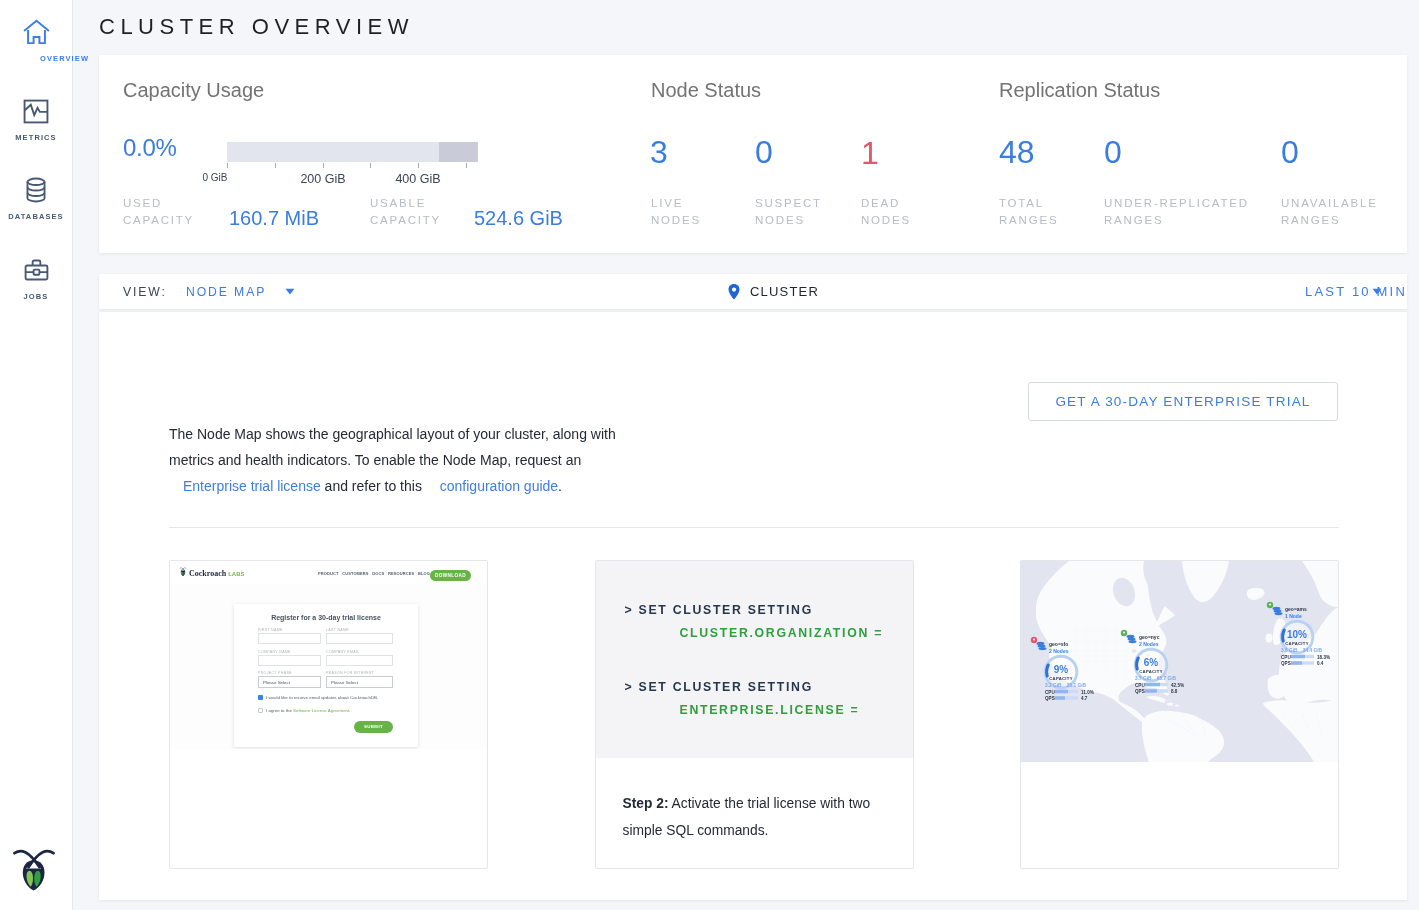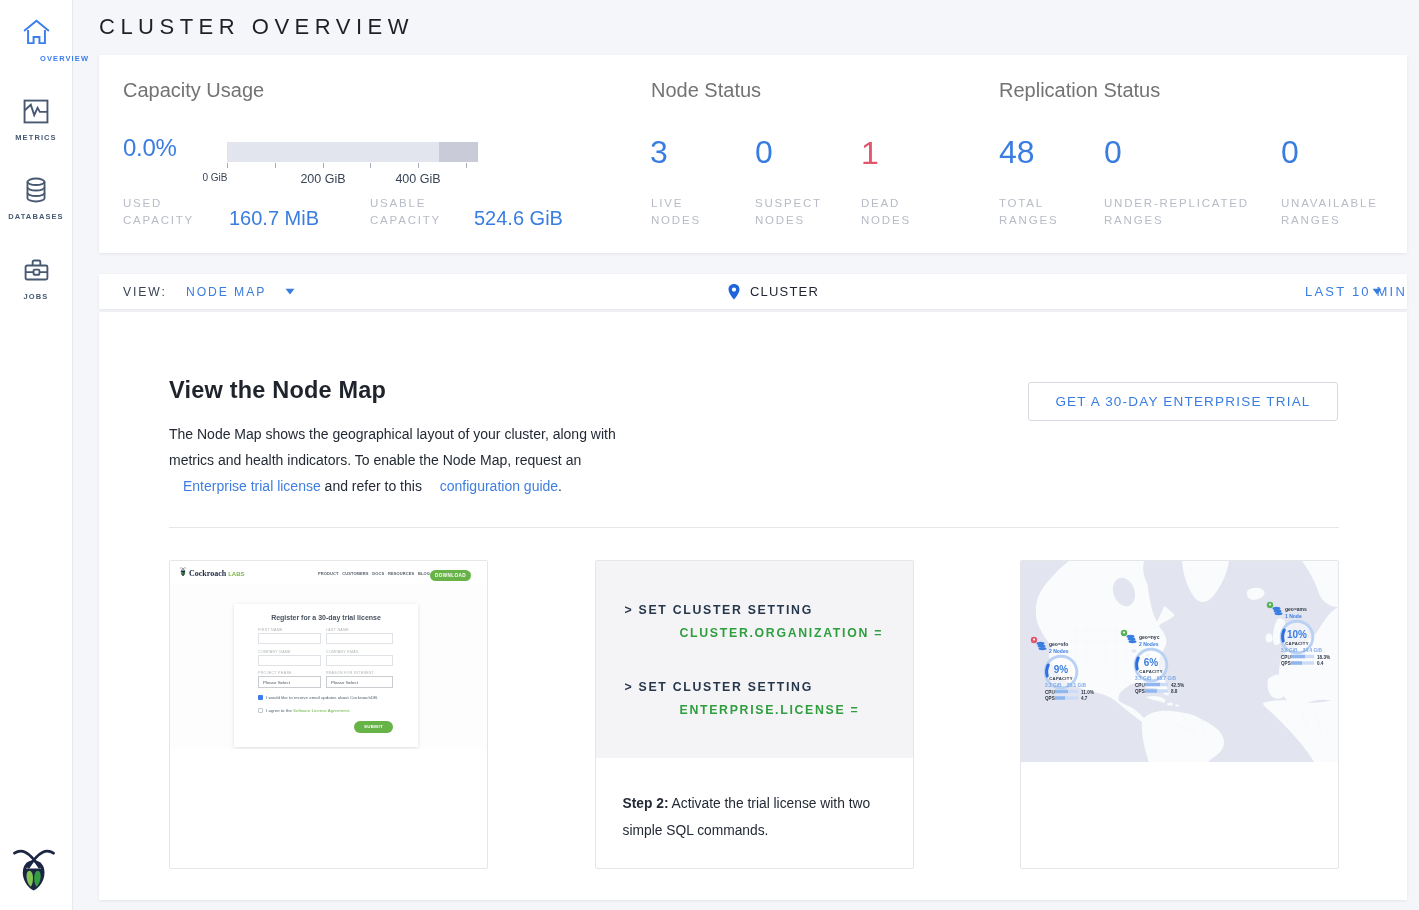--- a/index.html
+++ b/index.html
@@ -136,21 +136,20 @@
       <path d="M6 0 C2.7 0 0.5 2.3 0.5 5.4 C0.5 9.4 6 15.4 6 15.4 C6 15.4 11.5 9.4 11.5 5.4 C11.5 2.3 9.3 0 6 0 Z M6 7.5 C4.8 7.5 3.9 6.6 3.9 5.4 C3.9 4.3 4.8 3.4 6 3.4 C7.2 3.4 8.1 4.3 8.1 5.4 C8.1 6.6 7.2 7.5 6 7.5 Z" fill="#2065da"></path>
     </svg>
   <div class="in" style="left:651px; color:#1f2430; letter-spacing:1.2px; font-weight:500;">CLUSTER</div>
   <div class="in" style="left:1158px; color:#3a7de1; letter-spacing:2.2px; font-weight:500;margin-left:48px;">LAST 10 MIN</div>
   <svg class="abs" style="left:1273px; top:14px;" width="10" height="7" viewBox="0 0 10 7">
       <path d="M0.5 0.8 L9.5 0.8 L5 6.4 Z" fill="#3a7de1"></path>
     </svg>
 </div>
 
 <div id="panel">
-  <h3 style="position:absolute; left:70px; top:65px;">View the Node Map</h3>
   <div class="ptext">
     The Node Map shows the geographical layout of your cluster, along with<br>
     metrics and health indicators. To enable the Node Map, request an<br>
     <a class="bl">Enterprise trial license</a> and refer to this <a class="bl">configuration guide</a>.
   </div>
   <div id="trialbtn">GET A 30-DAY ENTERPRISE TRIAL</div>
   <div id="divider"></div>
 
   <div class="stepcard" style="left:70px;">
     <div id="shot1" class="abs" style="left:0; top:0; width:317px; height:188px; background:#fdfdfd; overflow:hidden;">

